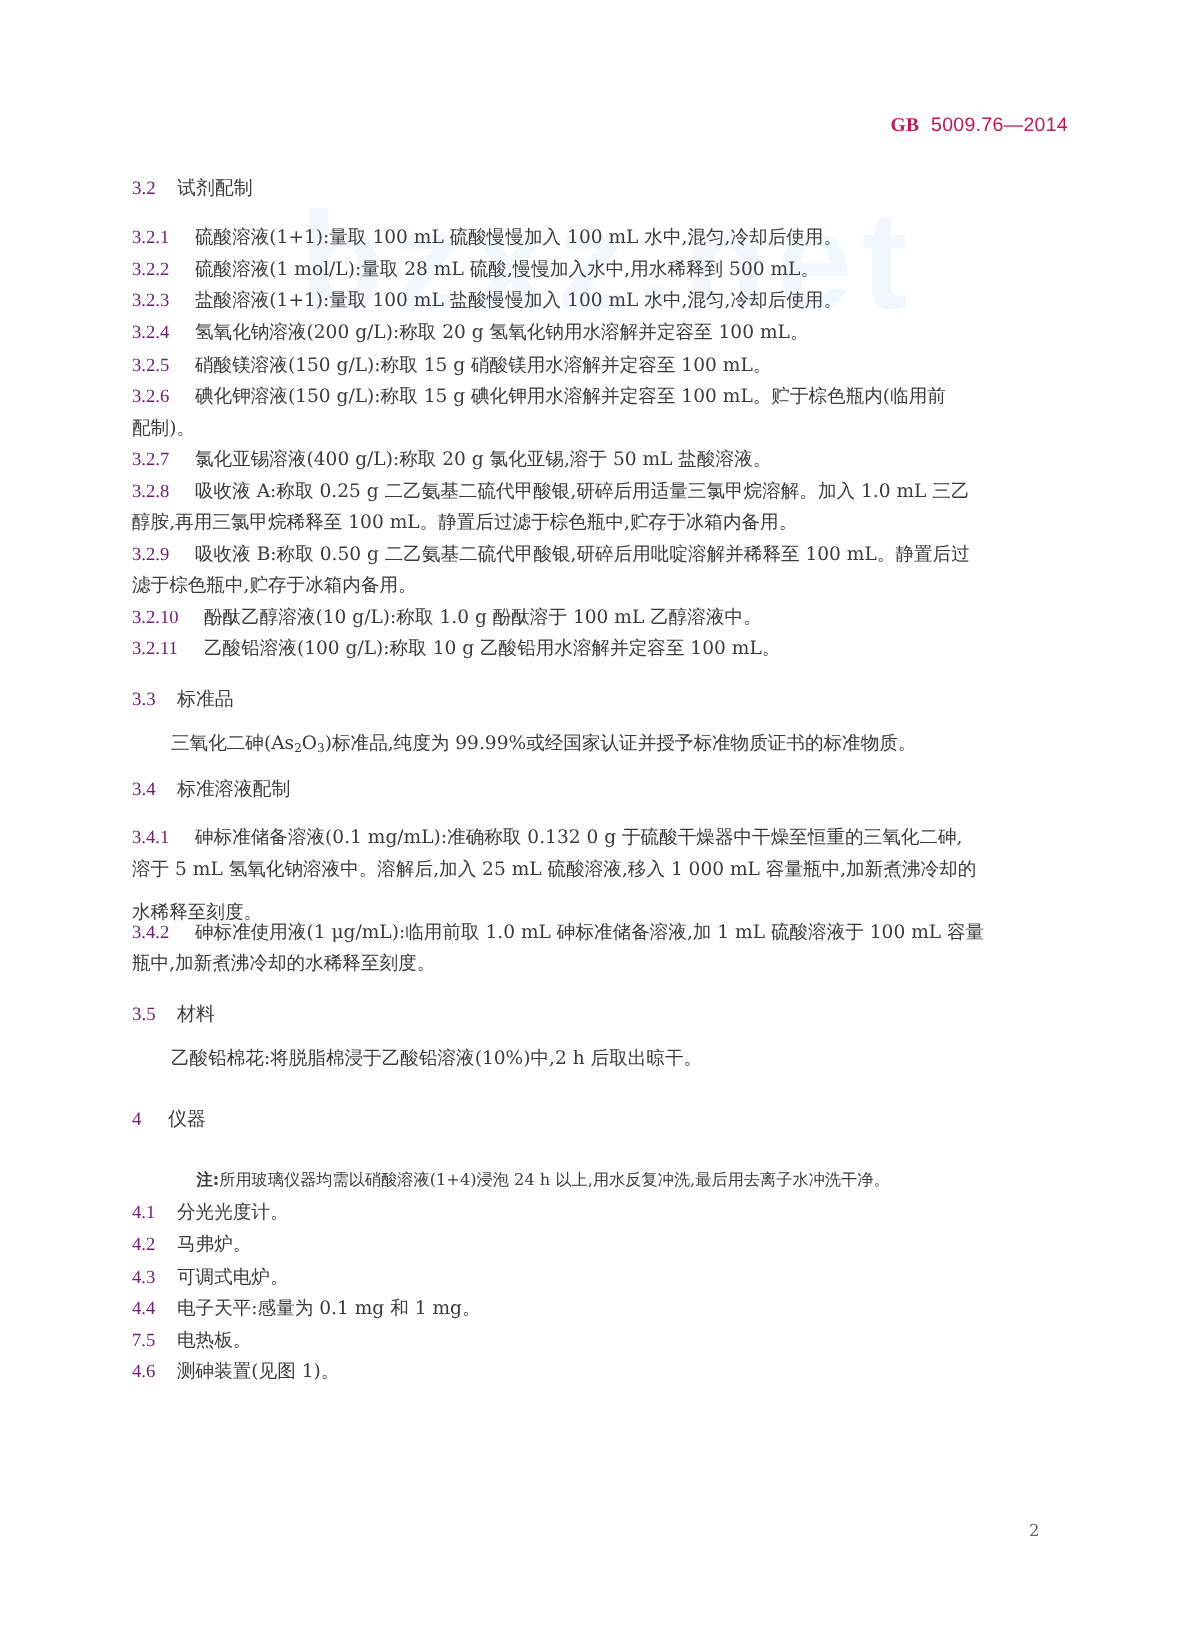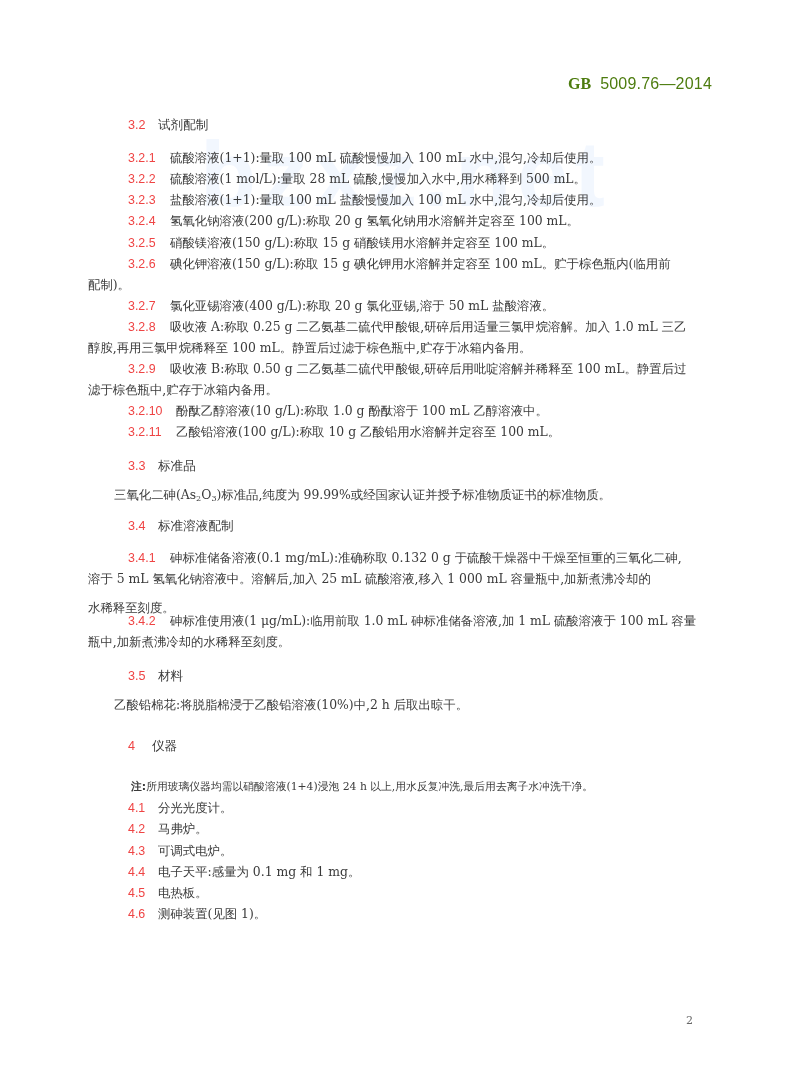--- a/index.html
+++ b/index.html
@@ -3,30 +3,30 @@
 <meta charset="utf-8">
 <style>
   html, body { margin: 0; padding: 0; }
   body {
     width: 800px; height: 1090px; background: #ffffff; position: relative; overflow: hidden;
     font-family: "DejaVu Serif", "Liberation Serif", serif; color: #3a3a3a;
   }
   .page { position: absolute; left: 0; top: 0; width: 800px; height: 1090px; }
   .std-code {
     position: absolute; right: 88px; top: 75px;
-    font-family: "Liberation Sans", sans-serif; font-size: 16px; color: #4d7c0f; letter-spacing: 0.2px;
+    font-family: "Liberation Sans", sans-serif; font-size: 13px; color: #be185d; letter-spacing: 0.2px;
   }
   .std-code .gb { font-family: "Liberation Serif", serif; font-weight: bold; margin-right: 4px; }
   .watermark {
     position: absolute; left: 200px; top: 128px; font-family: "Liberation Sans", sans-serif;
     font-weight: bold; font-size: 92px; letter-spacing: 6px; color: #3b82f6; opacity: 0.06;
     line-height: 1; pointer-events: none;
   }
   .line { position: absolute; left: 88px; width: 626px; font-size: 12.4px; line-height: 16px; white-space: nowrap; }
-  .num { font-family: Liberation Sans, sans-serif; display: inline-block; color: #ef4444; margin-left: 40px; }
+  .num { font-family: Liberation Serif, serif; display: inline-block; color: #701a75; }
   .num.w3 { width: 42px; }
   .num.w4 { width: 48px; }
   .num.w2 { width: 30px; }
   .heading { font-family: "DejaVu Sans", sans-serif; font-size: 12.6px; }
   .heading .num { width: 30px; font-size: 12.6px; }
   .heading.h1 .num { width: 24px; }
   .heading .title { font-weight: normal; }
   .indent { padding-left: 26px; }
   .note { font-size: 10.8px; left: 131px; }
   .note .note-label { font-weight: bold; font-family: "DejaVu Sans", sans-serif; }
@@ -85,17 +85,17 @@
 
   <div class="line heading h1" style="top:738px">
     <span class="num">4</span><span class="title">仪器</span>
   </div>
   <div class="line note" style="top:779px"><span class="note-label">注:</span><span>所用玻璃仪器均需以硝酸溶液(1+4)浸泡 24 h 以上,用水反复冲洗,最后用去离子水冲洗干净。</span></div>
 
   <div class="line" style="top:800px"><span class="num w2">4.1</span><span>分光光度计。</span></div>
   <div class="line" style="top:821px"><span class="num w2">4.2</span><span>马弗炉。</span></div>
   <div class="line" style="top:843px"><span class="num w2">4.3</span><span>可调式电炉。</span></div>
   <div class="line" style="top:864px"><span class="num w2">4.4</span><span>电子天平:感量为 0.1 mg 和 1 mg。</span></div>
-  <div class="line" style="top:885px"><span class="num w2">4.5</span><span>电热板。</span></div>
+  <div class="line" style="top:885px"><span class="num w2">7.5</span><span>电热板。</span></div>
   <div class="line" style="top:906px"><span class="num w2">4.6</span><span>测砷装置(见图 1)。</span></div>
 
   <div class="page-num">2</div>
 </div>
 
 </body></html>

